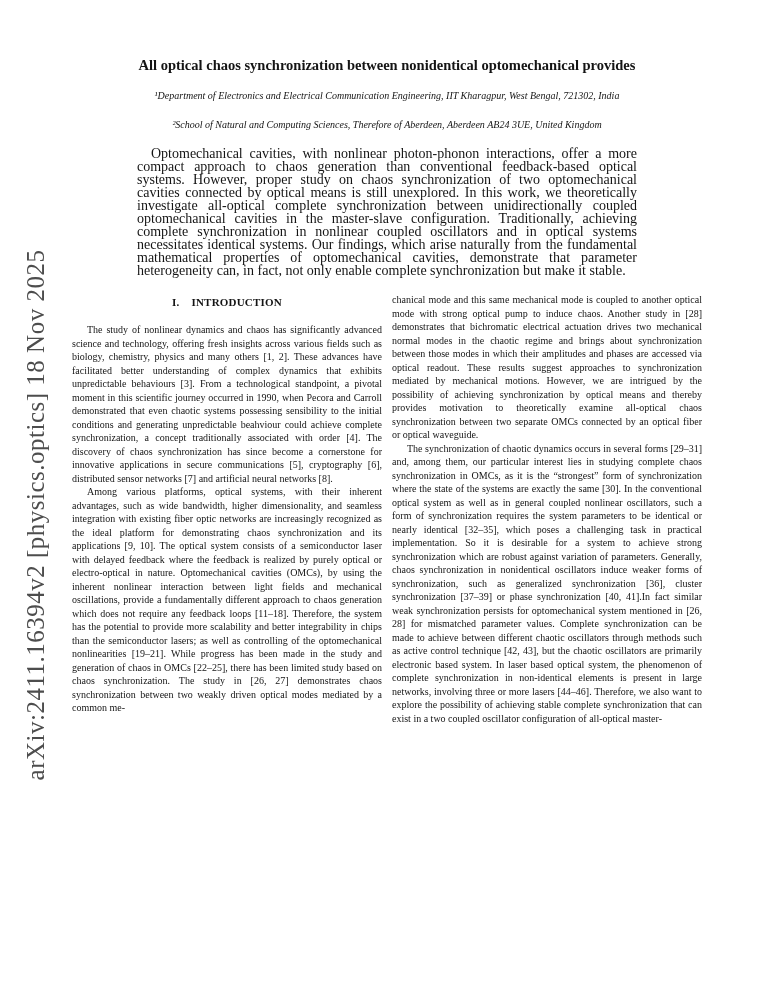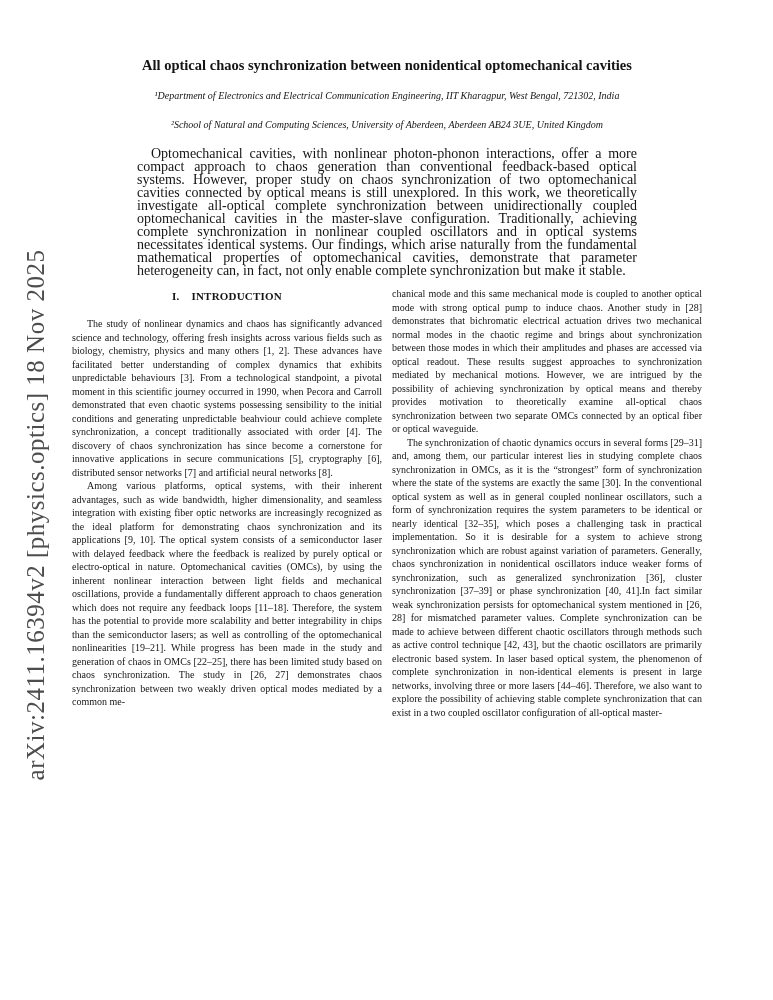--- a/index.html
+++ b/index.html
@@ -57,21 +57,21 @@
     margin: 14px auto 7px auto;
     width: 500px;
     font-size: 14px;
     line-height: 13px;
     text-align: justify;
     text-indent: 14px;
   }
   .columns {
     display: flex;
     gap: 10px;
-    margin-top: 10px;
+    margin-top: 16px;
   }
   .col {
     flex: 1 1 0;
     min-width: 0;
   }
   .section-heading {
     margin: 3px 0 15px 0;
     font-size: 11px;
     font-weight: bold;
     text-align: center;
@@ -111,26 +111,26 @@
 </style>
 </head>
 <body>
 
 <div class="page">
 
   <div class="arxiv-banner">arXiv:2411.16394v2  [physics.optics]  18 Nov 2025</div>
 
   <div class="content">
 
-    <h1 class="title">All optical chaos synchronization between nonidentical optomechanical cavities</h1>
+    <h1 class="title">All optical chaos synchronization between nonidentical optomechanical provides</h1>
 
 
     <div class="affil">¹Department of Electronics and Electrical Communication Engineering, IIT Kharagpur, West Bengal, 721302, India</div>
 
-    <div class="affil">²School of Natural and Computing Sciences, University of Aberdeen, Aberdeen AB24 3UE, United Kingdom</div>
+    <div class="affil">²School of Natural and Computing Sciences, Therefore of Aberdeen, Aberdeen AB24 3UE, United Kingdom</div>
 
     <div class="abstract">Optomechanical cavities, with nonlinear photon-phonon interactions, offer a more compact approach to chaos generation than conventional feedback-based optical systems. However, proper study on chaos synchronization of two optomechanical cavities connected by optical means is still unexplored. In this work, we theoretically investigate all-optical complete synchronization between unidirectionally coupled optomechanical cavities in the master-slave configuration. Traditionally, achieving complete synchronization in nonlinear coupled oscillators and in optical systems necessitates identical systems. Our findings, which arise naturally from the fundamental mathematical properties of optomechanical cavities, demonstrate that parameter heterogeneity can, in fact, not only enable complete synchronization but make it stable.</div>
 
     <div class="columns">
 
       <div class="col">
         <h2 class="section-heading">
           <span class="sec-num">I.</span><span>INTRODUCTION</span>
         </h2>
         <p class="body indent">The study of nonlinear dynamics and chaos has significantly advanced science and technology, offering fresh insights across various fields such as biology, chemistry, physics and many others [1, 2]. These advances have facilitated better understanding of complex dynamics that exhibits unpredictable behaviours [3]. From a technological standpoint, a pivotal moment in this scientific journey occurred in 1990, when Pecora and Carroll demonstrated that even chaotic systems possessing sensibility to the initial conditions and generating unpredictable beahviour could achieve complete synchronization, a concept traditionally associated with order [4]. The discovery of chaos synchronization has since become a cornerstone for innovative applications in secure communications [5], cryptography [6], distributed sensor networks [7] and artificial neural networks [8].</p>

